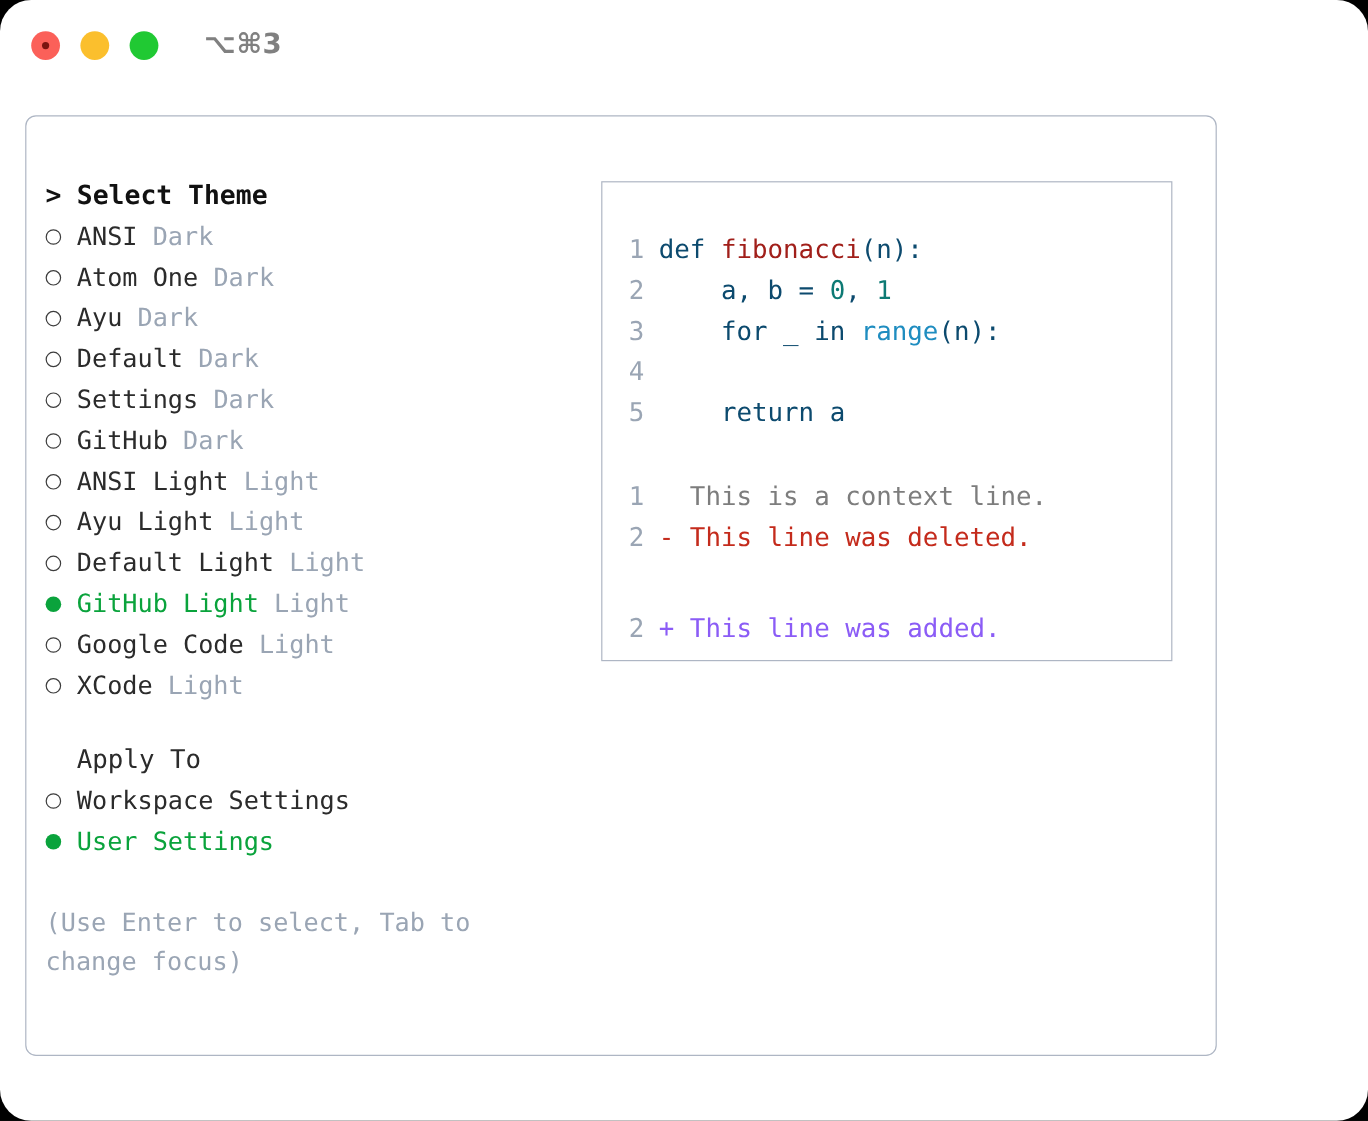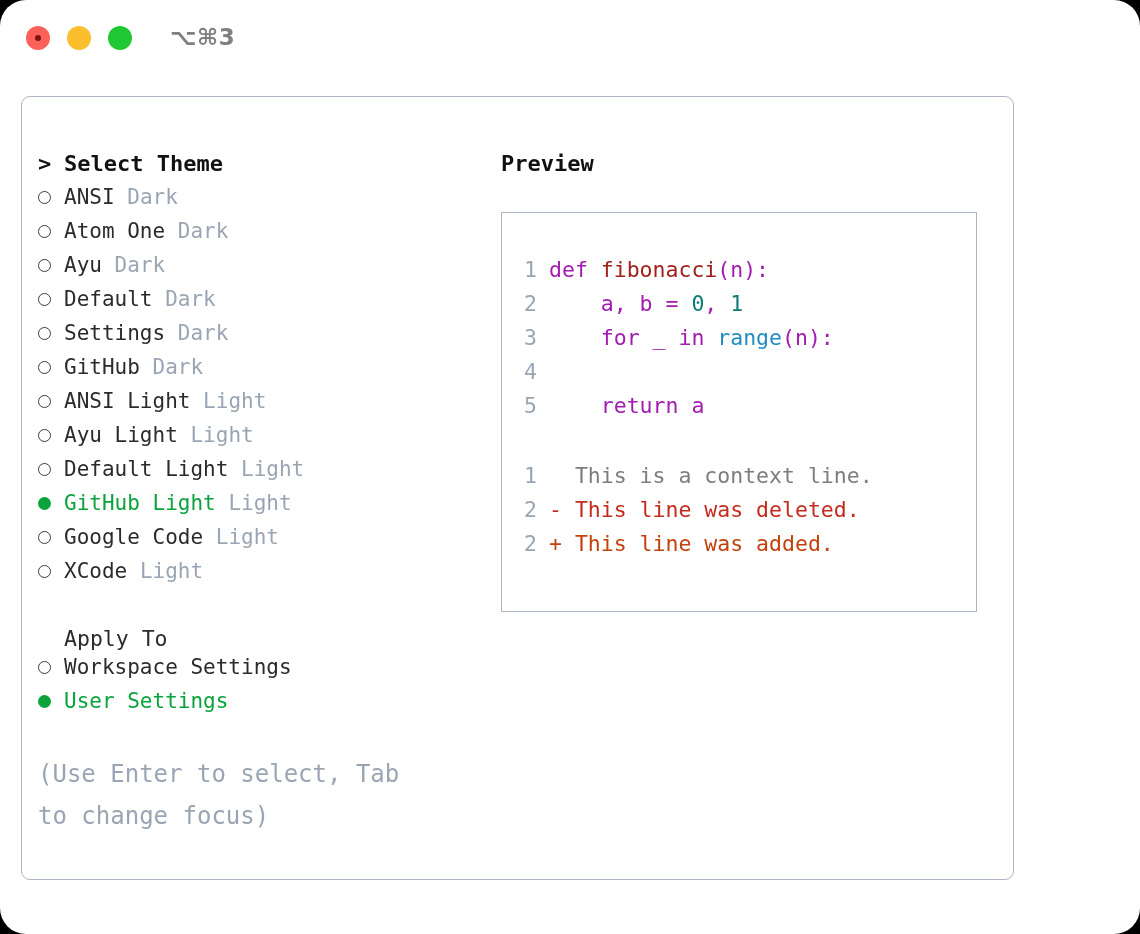--- a/index.html
+++ b/index.html
@@ -124,33 +124,33 @@
     width: 26px;
     flex: 0 0 26px;
     font-weight: bold;
   }
   .item-name { color: #2b2b2b; }
   .item-name.selected { color: #0aa33c; }
   .item-tag { color: #9aa5b4; }
 
   .section-label {
     display: flex;
-    align-items: center;
+    align-items: flex-start;
     height: 34px;
     font-size: 21.5px;
     color: #2b2b2b;
   }
   .section-label .bullet { }
   .spacer-md { height: 28px; }
 
   .hint {
     margin-top: 30px;
-    font-size: 24px;
+    font-size: 21px;
     color: #9aa5b4;
-    line-height: 42px;
+    line-height: 32px;
     width: 400px;
     white-space: pre-wrap;
   }
 
   
   .right-col {
     position: absolute;
     left: 479px; top: 54px;
     width: 480px;
   }
@@ -179,26 +179,26 @@
     flex: 0 0 24px;
     text-align: right;
     color: #9aa5b4;
     margin-right: 12px;
   }
   .code-text { color: #24292e; }
 
   .tok-func   { color: #a11f1a; text-align: right; }
   .tok-num    { color: #0d7a74; }
   .tok-builtin{ color: #1f8dc0; margin-top: 37px; }
-  .tok-plain  { color: #a21caf; }
+  .tok-plain  { color: #0c4a6e; }
 
   .diff-gap { height: 36px; }
   .diff-context { color: #7d7d7d; }
   .diff-del     { color: #c42b1c; }
-  .diff-add     { color: #c2410c; }
+  .diff-add     { color: #8b5cf6; margin-top: 42px; }
 </style>
 </head>
 <body>
 
 <div class="window">
 
   <div class="titlebar">
     <div class="lights">
       <div class="light light-red"></div>
       <div class="light light-yellow"></div>
@@ -240,21 +240,20 @@
 
       <div id="apply-items">
           <div class="row"><span class="bullet"><span class="bullet-dot hollow"></span></span><span class="item-name">Workspace Settings</span></div>
           <div class="row"><span class="bullet"><span class="bullet-dot filled"></span></span><span class="item-name selected">User Settings</span></div>
         </div>
 
       <div class="hint">(Use Enter to select, Tab to change focus)</div>
     </div>
 
     <div class="right-col">
-      <div class="preview-title">Preview</div>
       <div class="preview-box">
         <div id="code-lines">
             <div class="code-line"><span class="lineno">1</span><span class="code-text"><span class="tok-plain">def </span><span class="tok-func">fibonacci</span><span class="tok-plain">(n):</span></span></div>
             <div class="code-line"><span class="lineno">2</span><span class="code-text"><span class="tok-plain">    a, b = </span><span class="tok-num">0</span><span class="tok-plain">, </span><span class="tok-num">1</span></span></div>
             <div class="code-line"><span class="lineno">3</span><span class="code-text"><span class="tok-plain">    for _ in </span><span class="tok-builtin">range</span><span class="tok-plain">(n):</span></span></div>
             <div class="code-line"><span class="lineno">4</span></div>
             <div class="code-line"><span class="lineno">5</span><span class="code-text"><span class="tok-plain">    return a</span></span></div>
           </div>
         <div class="diff-gap"></div>
         <div id="diff-lines">

